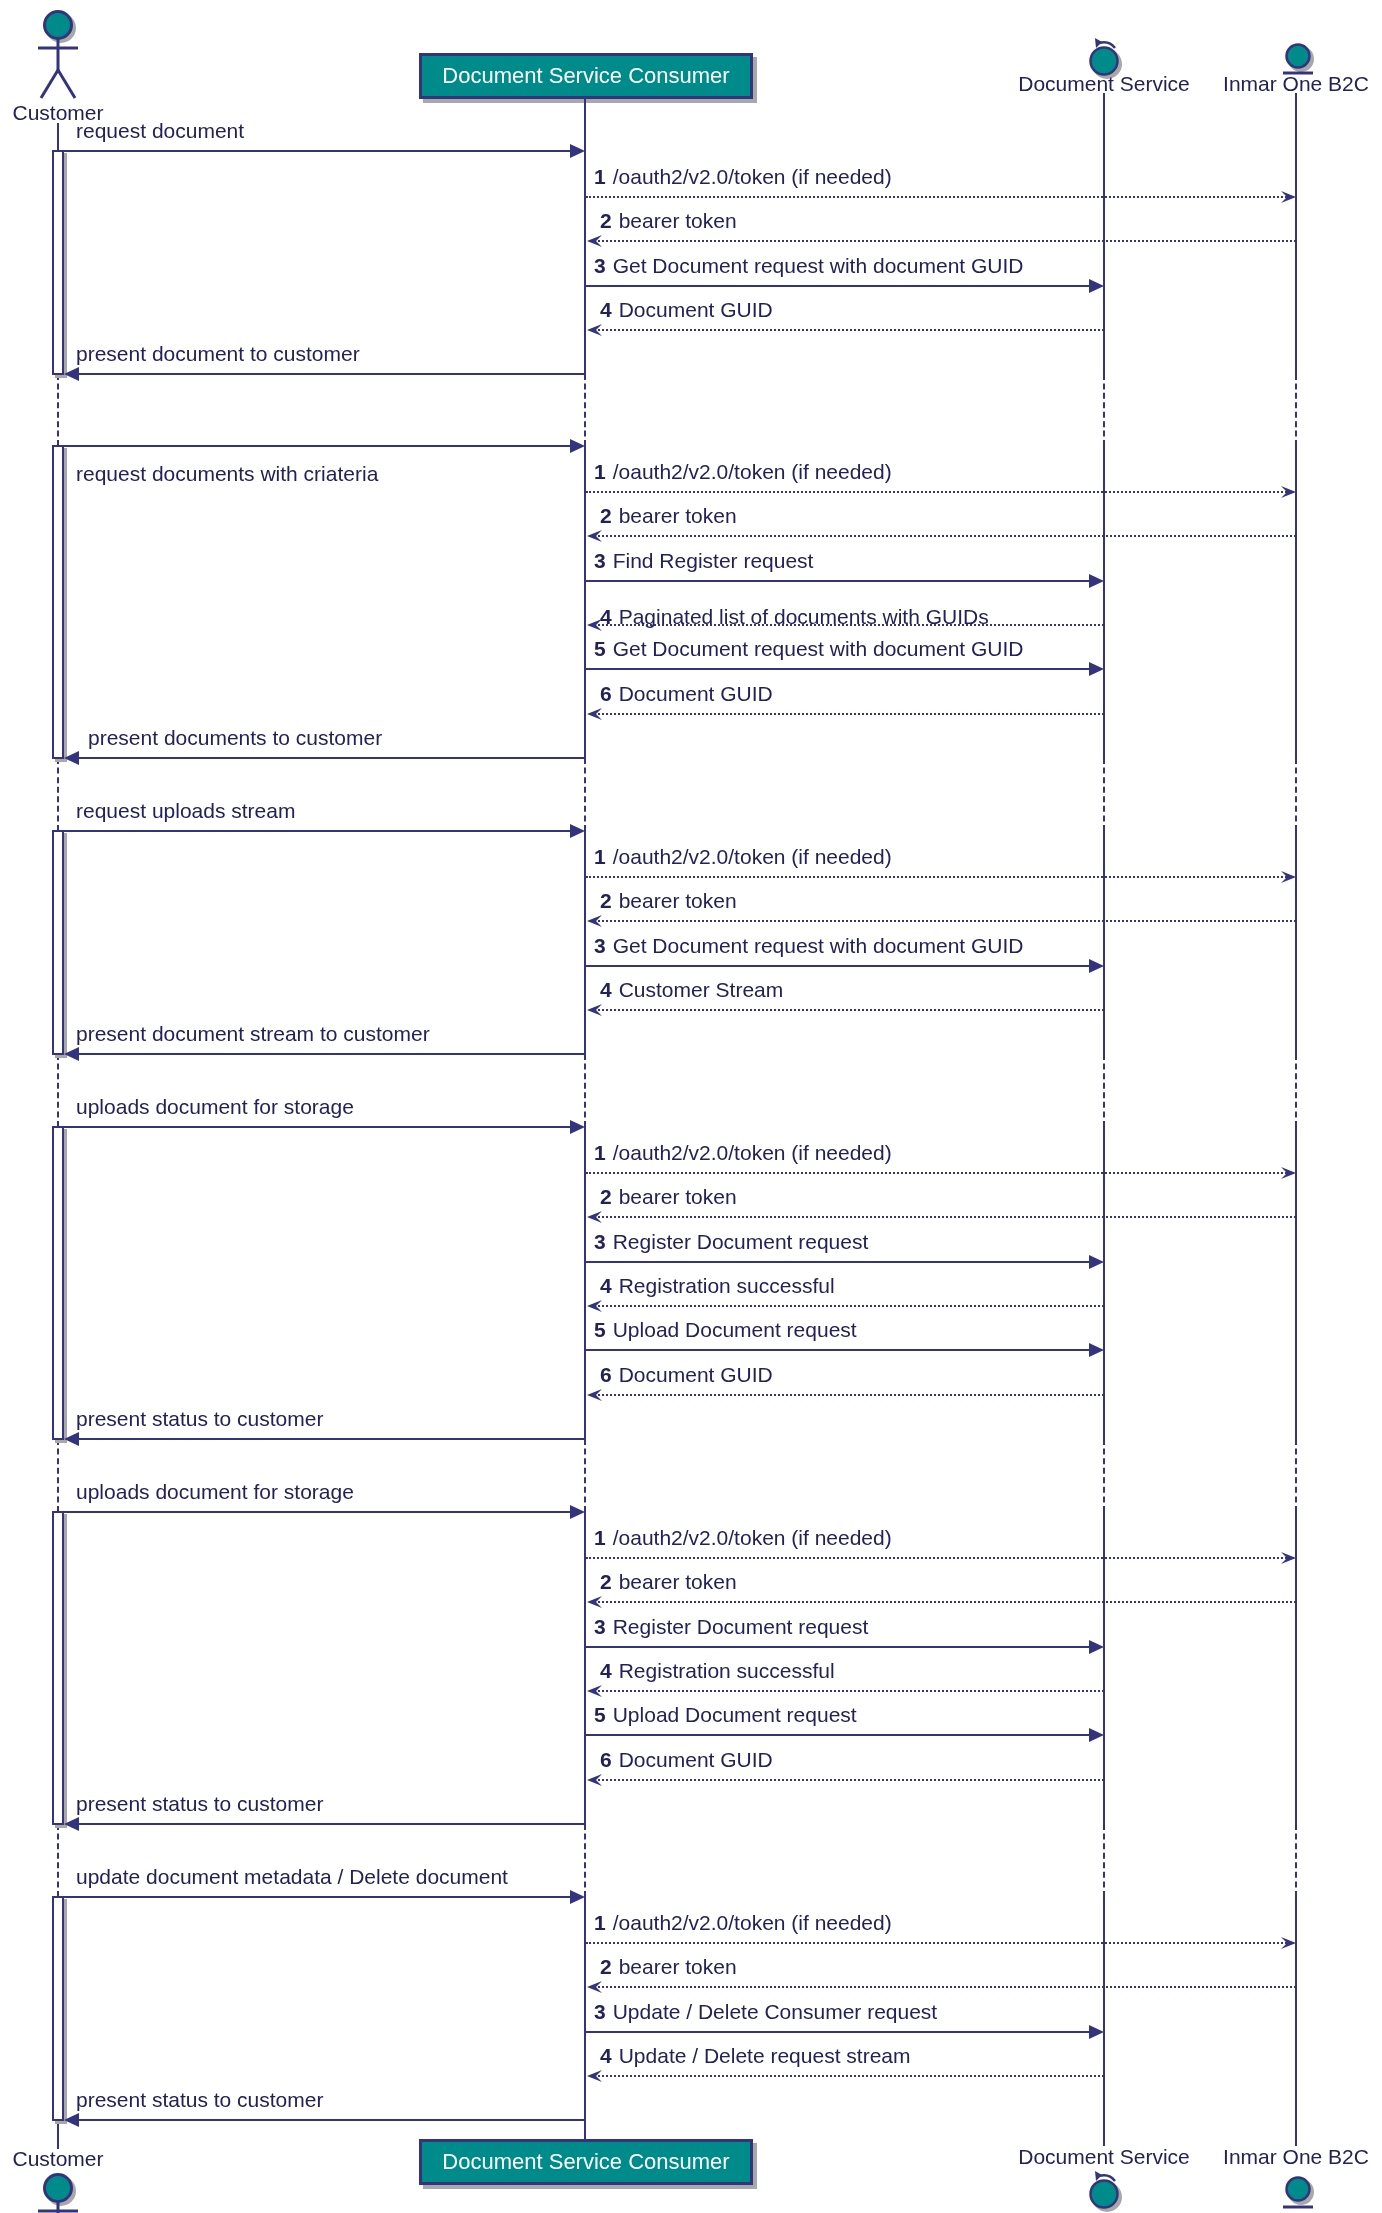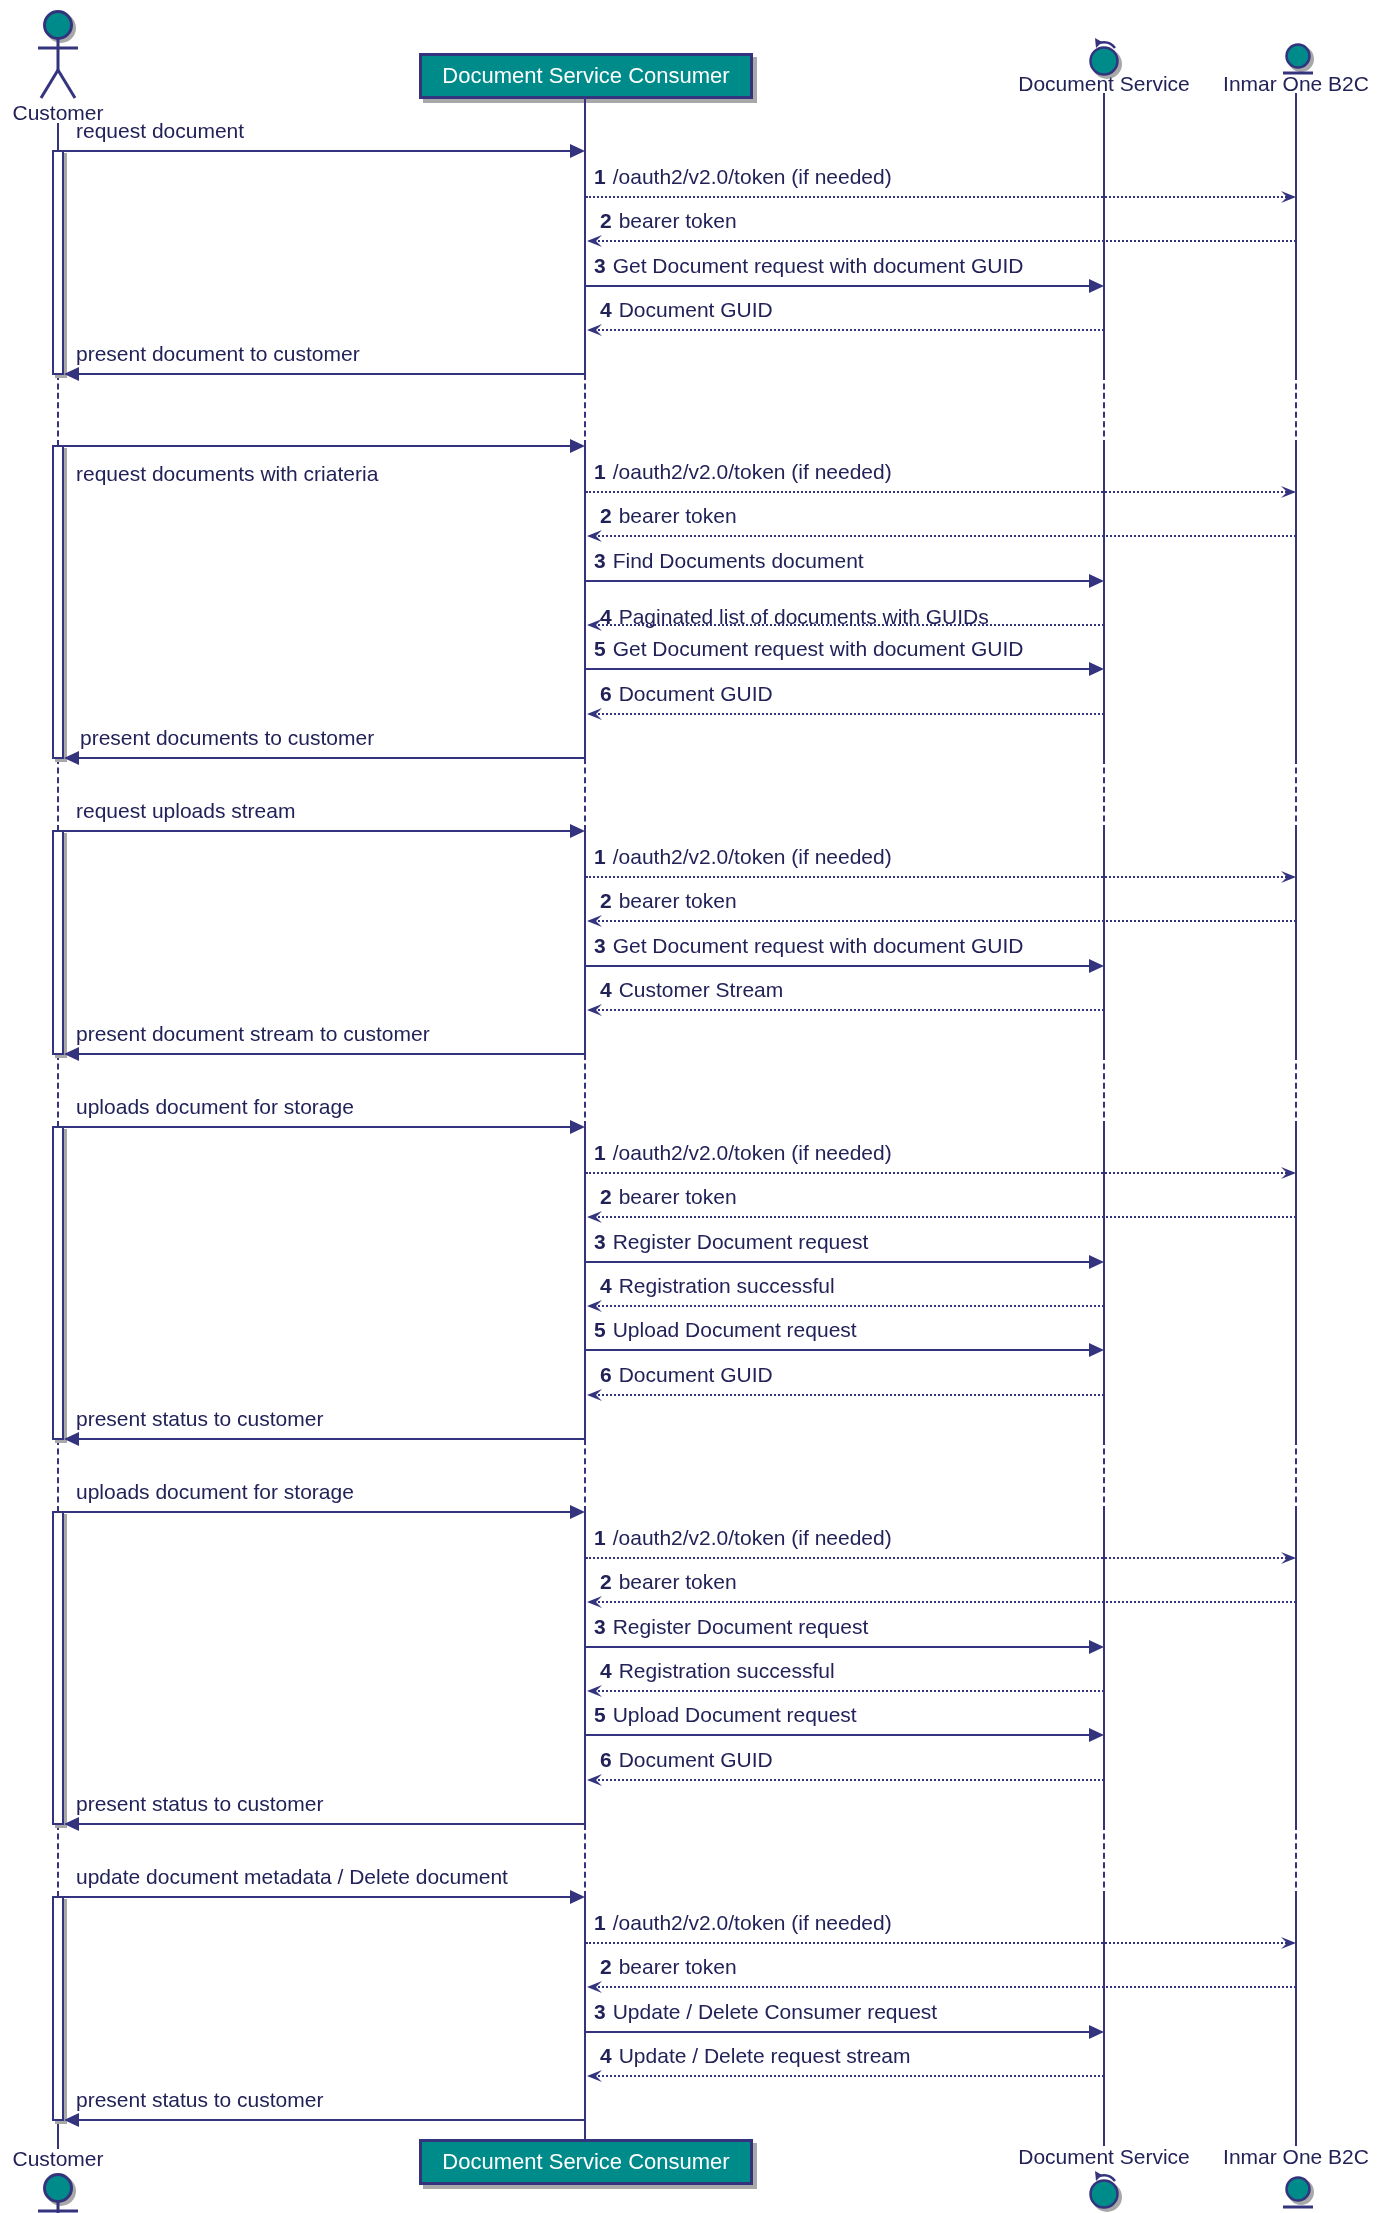--- a/index.html
+++ b/index.html
@@ -152,41 +152,41 @@
       <div class="msg-label" style="left: 594px; top: 459px;"><b>1</b><span>/oauth2/v2.0/token (if needed)</span></div>
       <div class="line-dotted" style="left: 586px; top: 491px; width: 708px;"></div>
       <svg width="16" height="16" style="position: absolute; top: 484px; left: 1281px;">
         <polygon points="0,2 15,8 0,14 6,8" fill="#34347E"></polygon>
       </svg>
       <div class="msg-label" style="left: 600px; top: 503px;"><b>2</b><span>bearer token</span></div>
       <div class="line-dotted" style="left: 589px; top: 535px; width: 707px;"></div>
       <svg width="16" height="16" style="position: absolute; top: 528px; left: 587px;">
         <polygon points="15,2 0,8 15,14 9,8" fill="#34347E"></polygon>
       </svg>
-      <div class="msg-label" style="left: 594px; top: 548px;"><b>3</b><span>Find Documents document</span></div>
+      <div class="msg-label" style="left: 594px; top: 548px;"><b>3</b><span>Find Register request</span></div>
       <div class="line-solid" style="left: 586px; top: 580px; width: 516px;"></div>
       <svg width="16" height="16" style="position: absolute; top: 573px; left: 1089px;">
         <polygon points="0,1 15,8 0,15" fill="#34347E"></polygon>
       </svg>
       <div class="msg-label" style="left: 600px; top: 592px; margin-top: 12px;"><b>4</b><span>Paginated list of documents with GUIDs</span></div>
       <div class="line-dotted" style="left: 589px; top: 624px; width: 515px;"></div>
       <svg width="16" height="16" style="position: absolute; top: 617px; left: 587px;">
         <polygon points="15,2 0,8 15,14 9,8" fill="#34347E"></polygon>
       </svg>
       <div class="msg-label" style="left: 594px; top: 636px;"><b>5</b><span>Get Document request with document GUID</span></div>
       <div class="line-solid" style="left: 586px; top: 668px; width: 516px;"></div>
       <svg width="16" height="16" style="position: absolute; top: 661px; left: 1089px;">
         <polygon points="0,1 15,8 0,15" fill="#34347E"></polygon>
       </svg>
       <div class="msg-label" style="left: 600px; top: 681px;"><b>6</b><span>Document GUID</span></div>
       <div class="line-dotted" style="left: 589px; top: 713px; width: 515px;"></div>
       <svg width="16" height="16" style="position: absolute; top: 706px; left: 587px;">
         <polygon points="15,2 0,8 15,14 9,8" fill="#34347E"></polygon>
       </svg>
-      <div class="msg-label" style="left: 80px; top: 725px;">present documents to customer</div>
+      <div class="msg-label" style="left: 88px; top: 725px;">present documents to customer</div>
       <div class="line-solid" style="left: 66px; top: 757px; width: 519px;"></div>
       <svg width="16" height="16" style="position: absolute; top: 750px; left: 64px;">
         <polygon points="15,1 0,8 15,15" fill="#34347E"></polygon>
       </svg>
       <div class="activation" style="left: 52px; top: 830px; height: 225px;"></div>
       <div class="msg-label" style="left: 76px; top: 798px;">request uploads stream</div>
       <div class="line-solid" style="left: 58px; top: 830px; width: 525px;"></div>
       <svg width="16" height="16" style="position: absolute; top: 823px; left: 570px;">
         <polygon points="0,1 15,8 0,15" fill="#34347E"></polygon>
       </svg>

